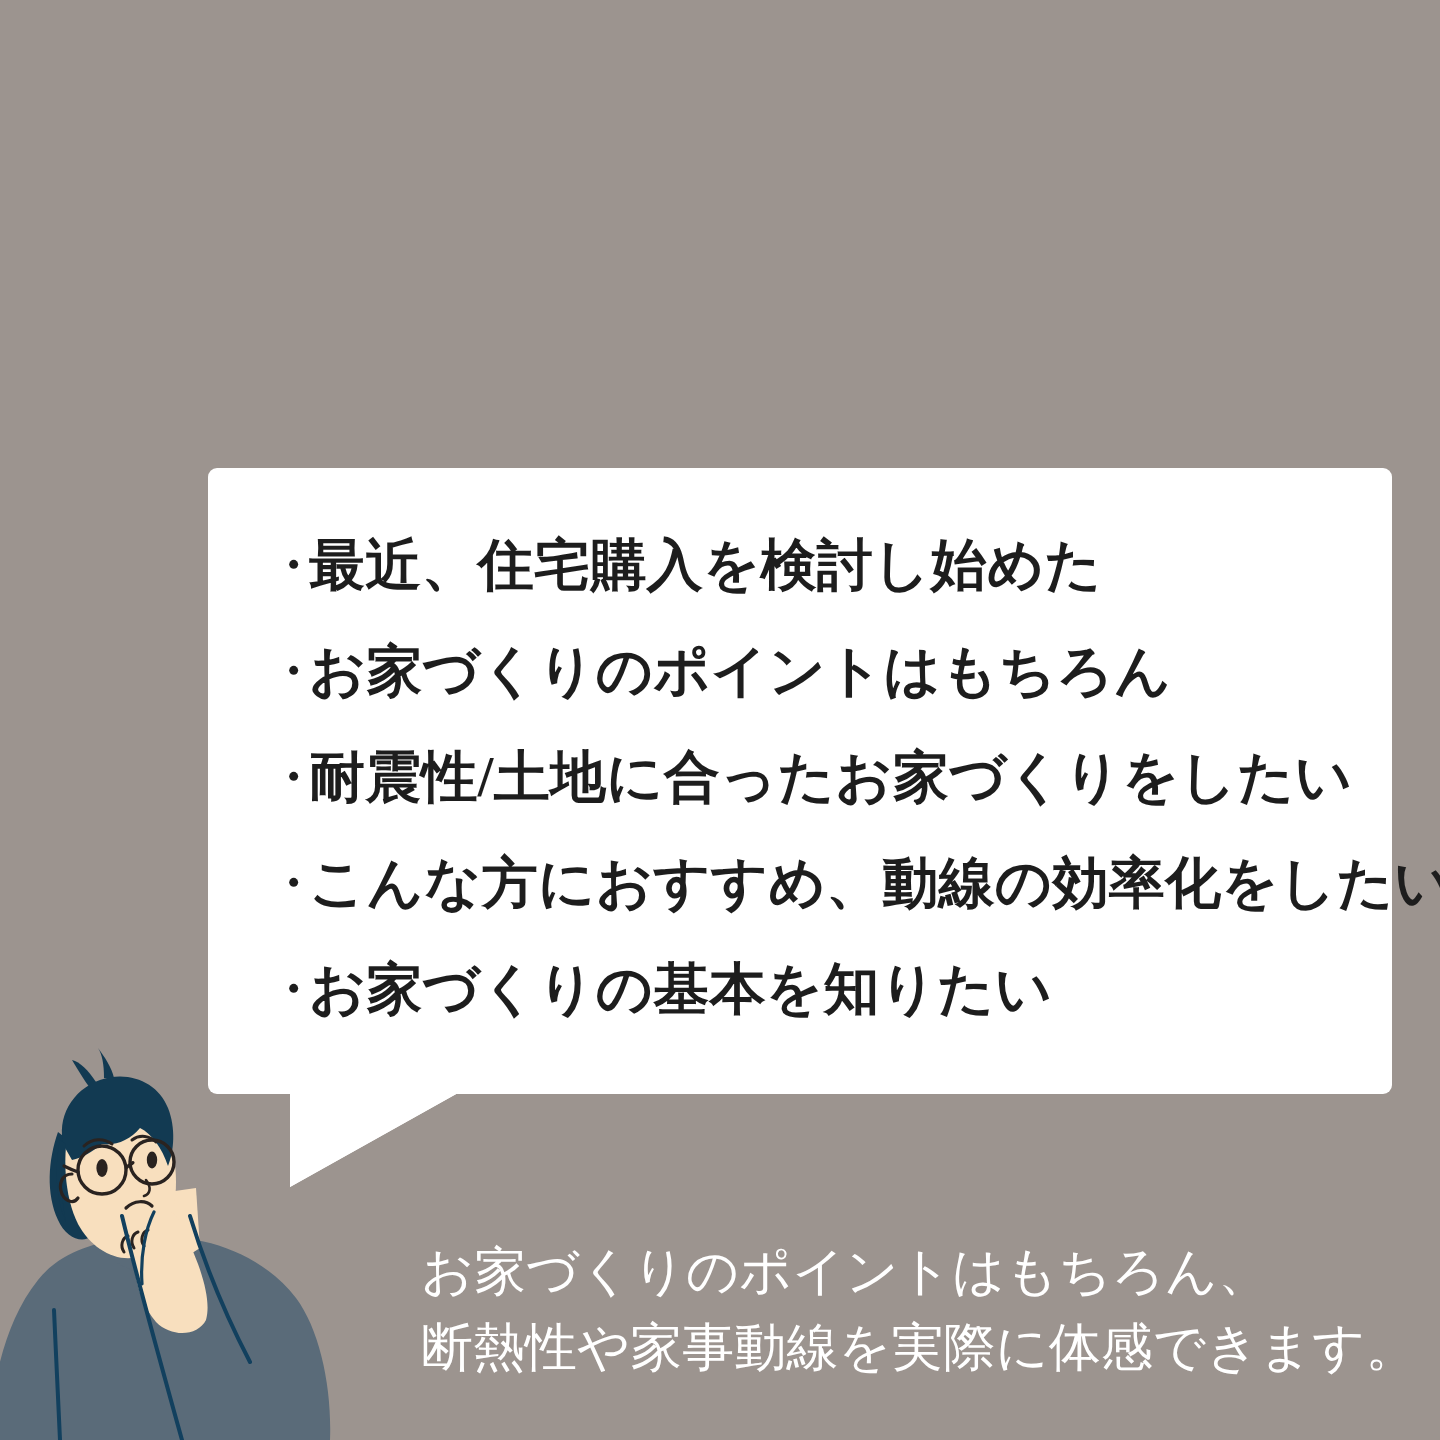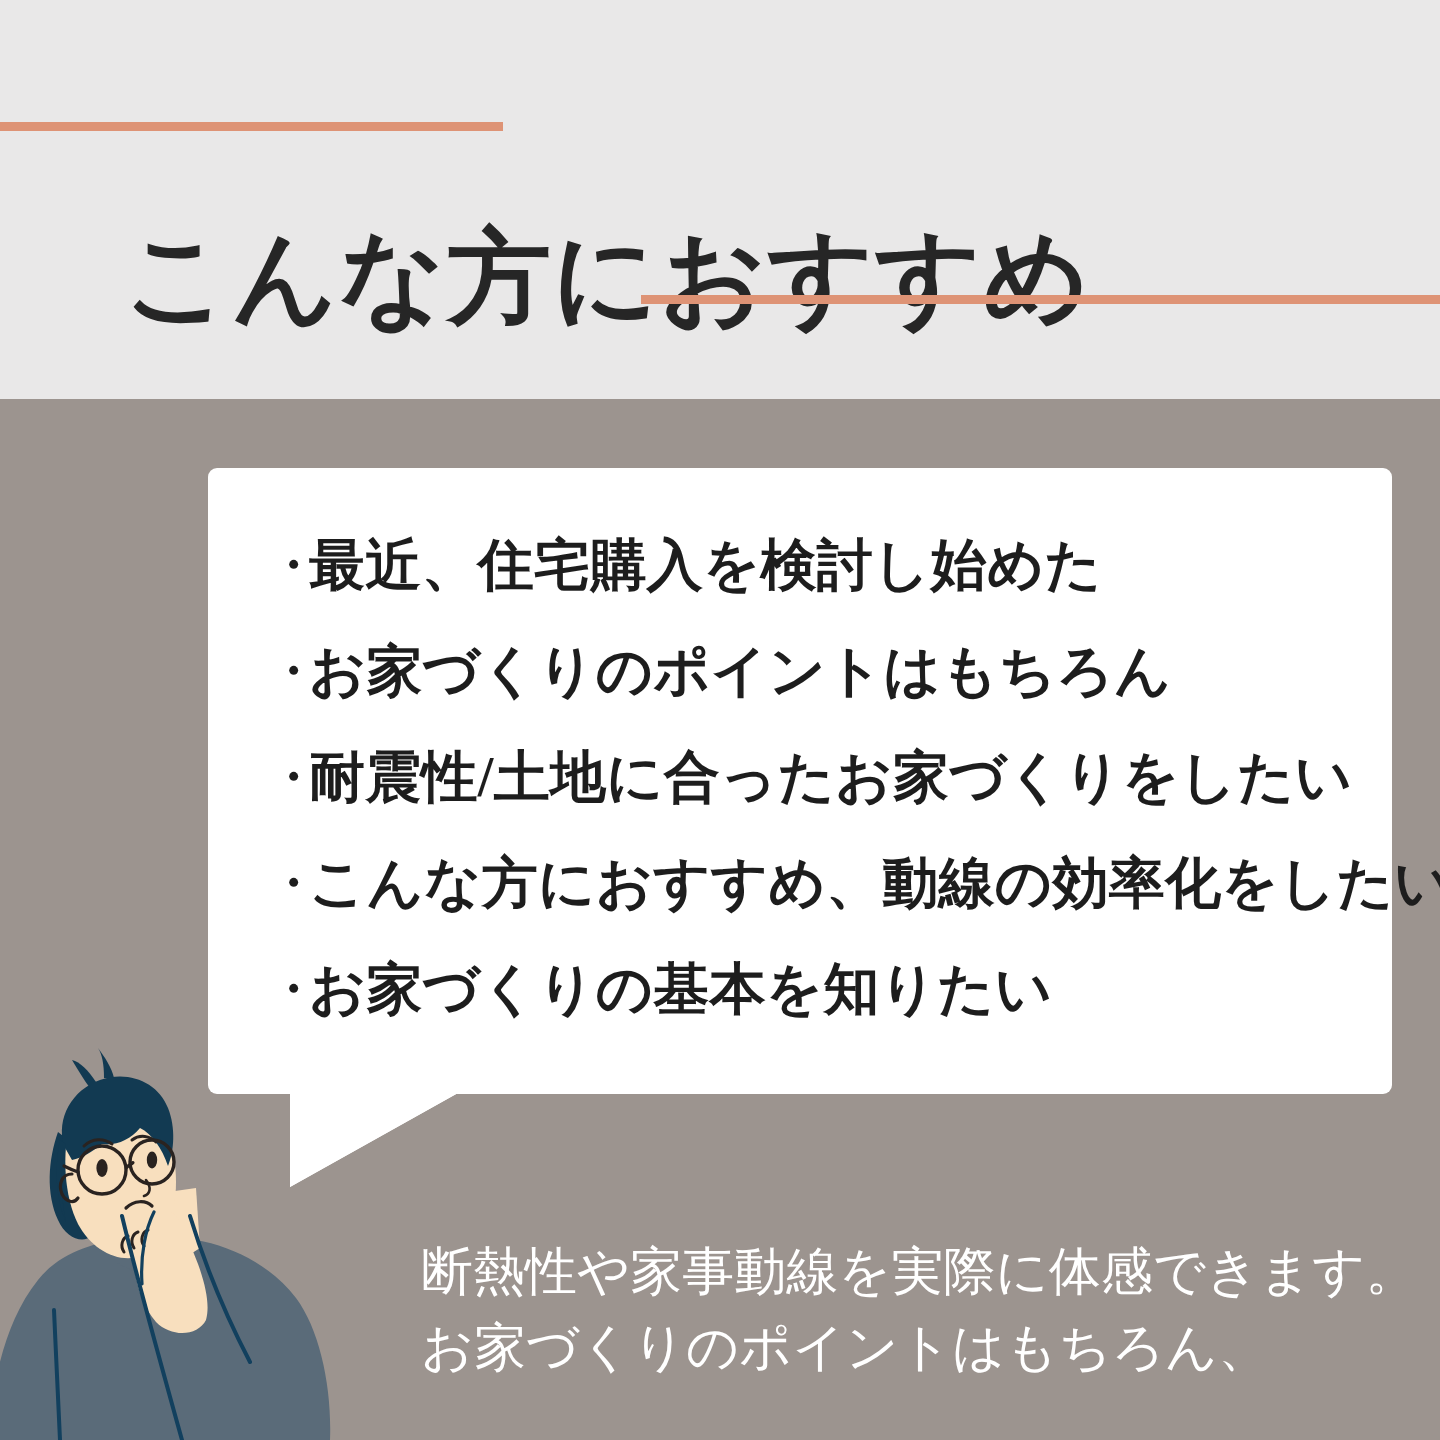--- a/index.html
+++ b/index.html
@@ -147,25 +147,20 @@
     top: 1048px;
     width: 360px;
     height: 392px;
   }
 </style>
 </head>
 <body>
 
 <div id="slide">
 
-  <div id="header-band">
-    <div id="accent-line-top"></div>
-    <h1 id="page-title">こんな方におすすめ</h1>
-    <div id="accent-line-bottom"></div>
-  </div>
 
   <svg id="bubble-tail" viewBox="0 0 300 110" aria-hidden="true">
     <path d="M 0 0 L 82 0 L 82 99 L 250 5 L 300 5 L 300 0 Z" fill="#ffffff"></path>
     <path d="M 82 0 L 82 99 L 250 5 Z" fill="#ffffff"></path>
   </svg>
 
   <div id="bubble">
     <ul id="bullet-list">
 
       <li class="bullet-row r0">
@@ -190,22 +185,22 @@
 
       <li class="bullet-row r4">
         <span class="bullet-mark">・</span>
         <span class="bullet-text">お家づくりの基本を知りたい</span>
       </li>
 
     </ul>
   </div>
 
   <div id="footer-caption">
+    <span class="cap-line">お家づくりのポイントはもちろん、</span>
     <span class="cap-line">断熱性や家事動線を実際に体感できます。</span>
-    <span class="cap-line">お家づくりのポイントはもちろん、</span>
   </div>
 
   <svg id="character" viewBox="0 0 360 392" aria-hidden="true">
 
     <g>
       <path d="M 122 192
                C 96 194, 60 204, 38 232
                C 14 262, 2 300, -6 340
                L -6 392
                L 330 392

